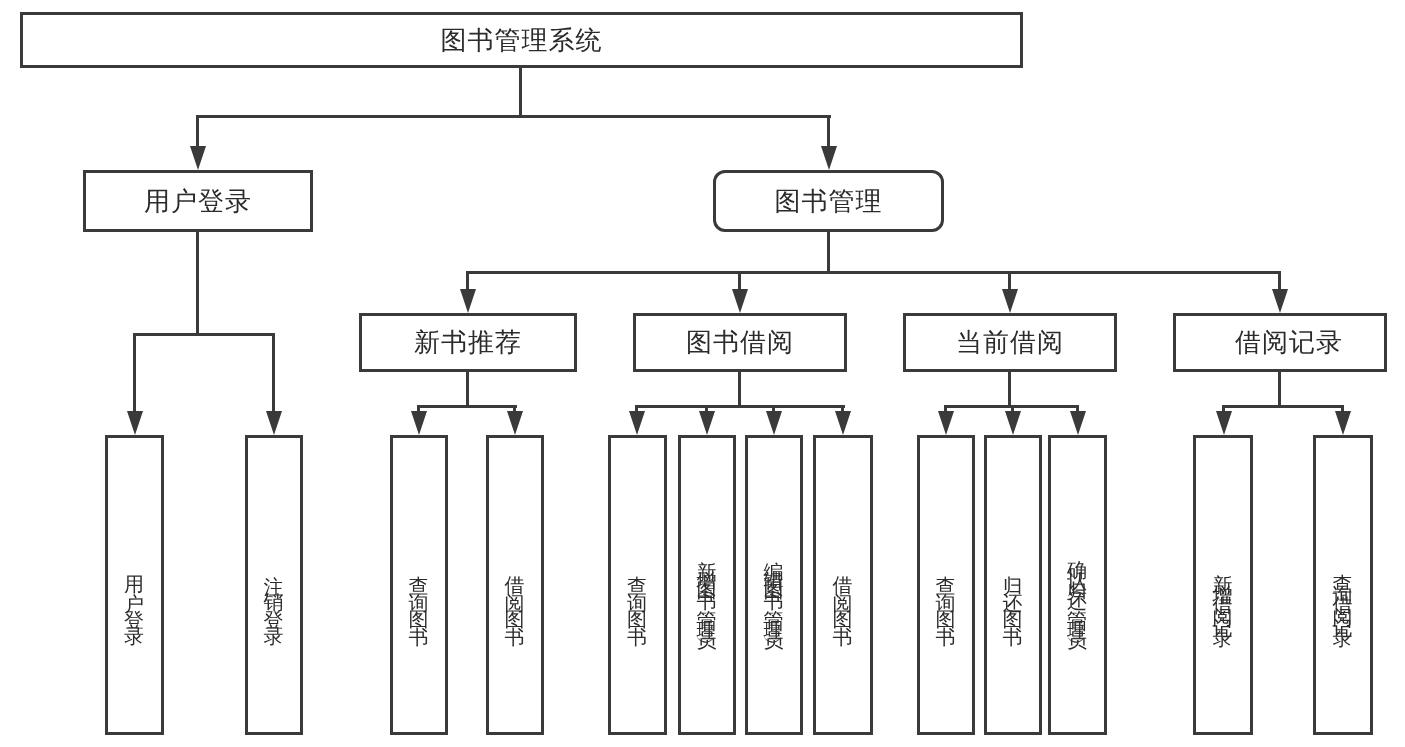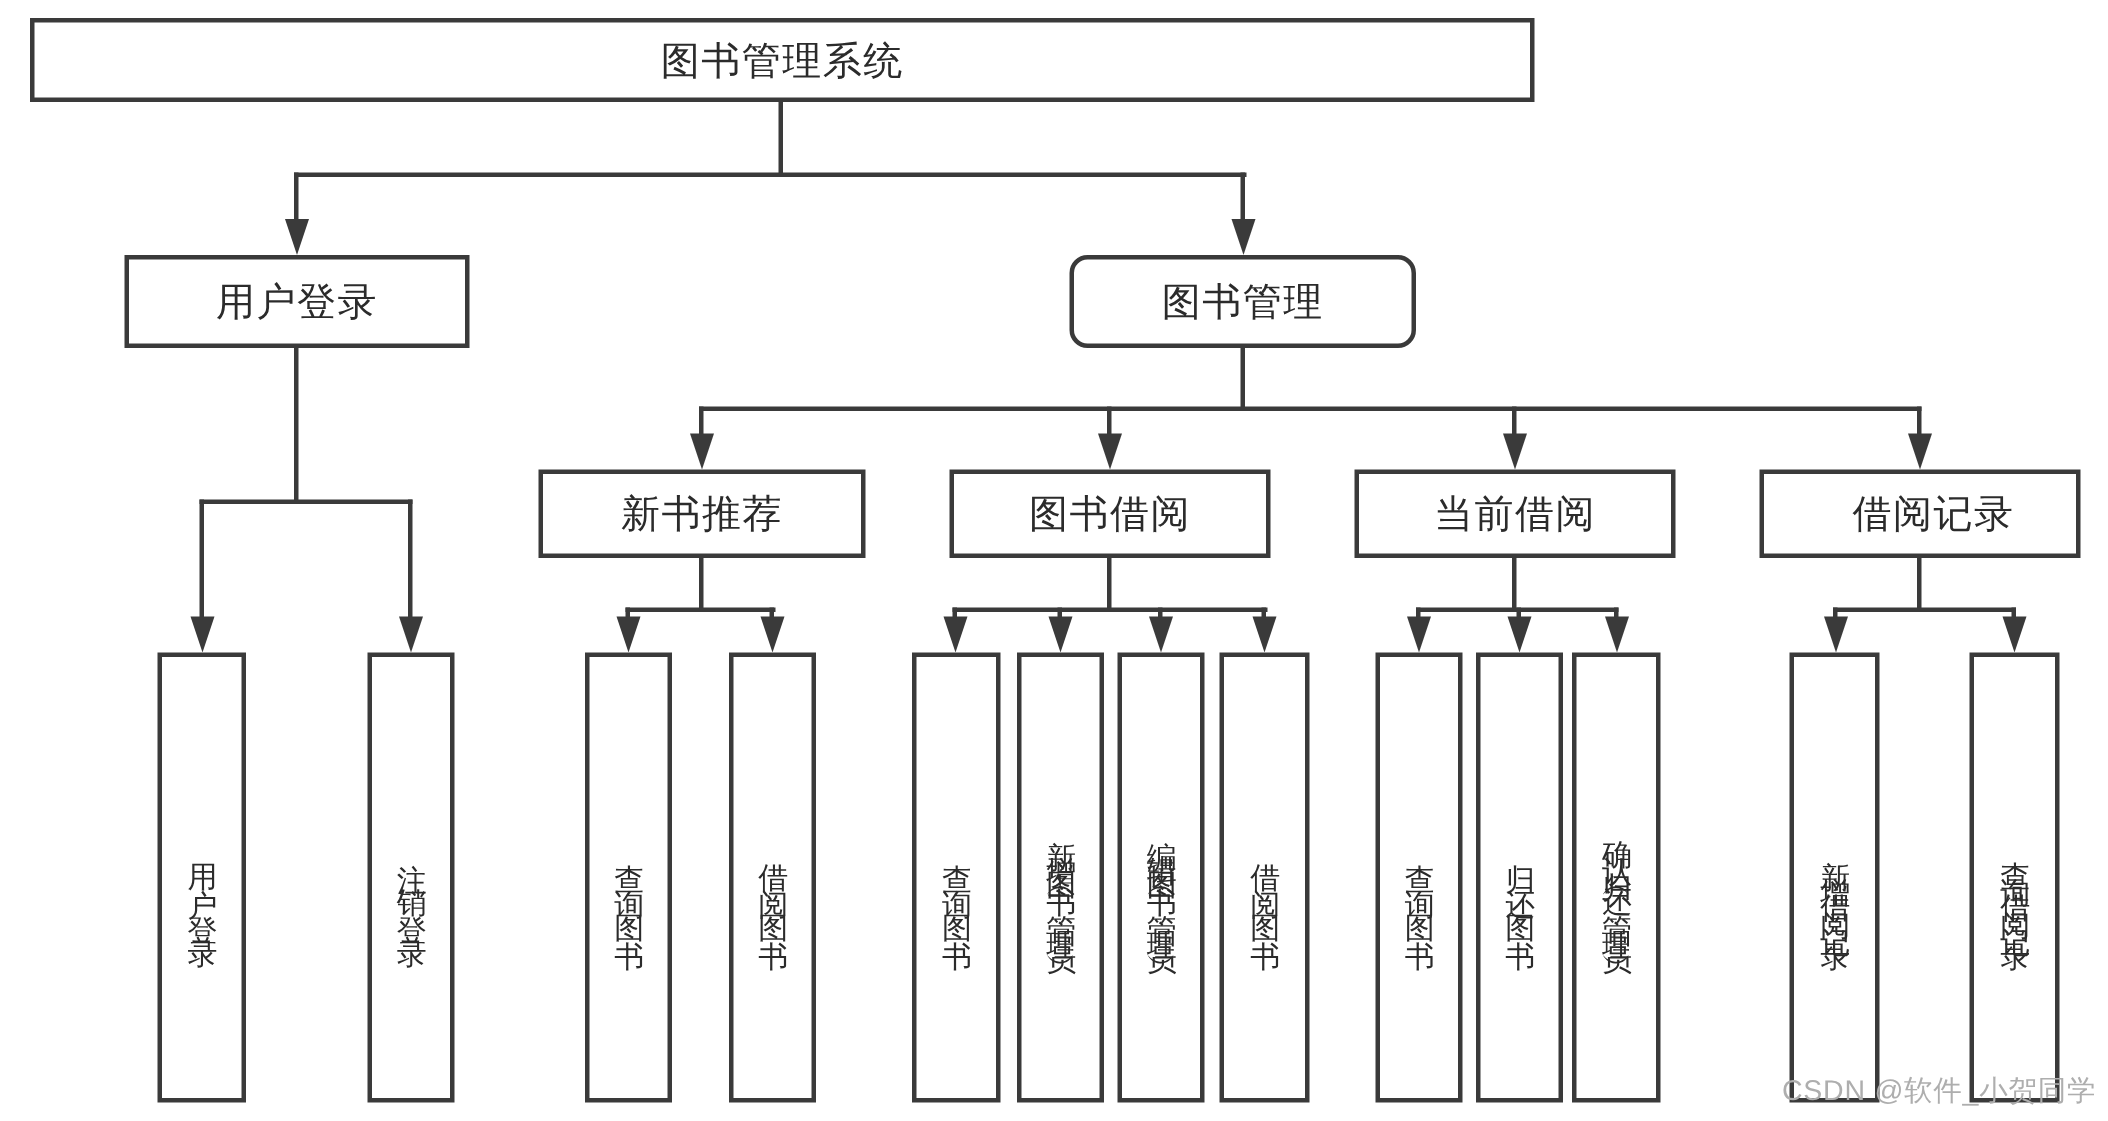--- a/index.html
+++ b/index.html
@@ -161,15 +161,14 @@
     <span class="vlabel ls9">确认归还（管理员）</span>
   </div>
 
   <div class="vbox" style="left:1193px; width:60px;">
     <span class="vlabel ls6">新增借阅记录</span>
   </div>
   <div class="vbox" style="left:1313px; width:60px;">
     <span class="vlabel ls6">查询借阅记录</span>
   </div>
 
-  <div class="watermark">CSDN @软件_小贺同学</div>
 
 </div>
 
 </body></html>

